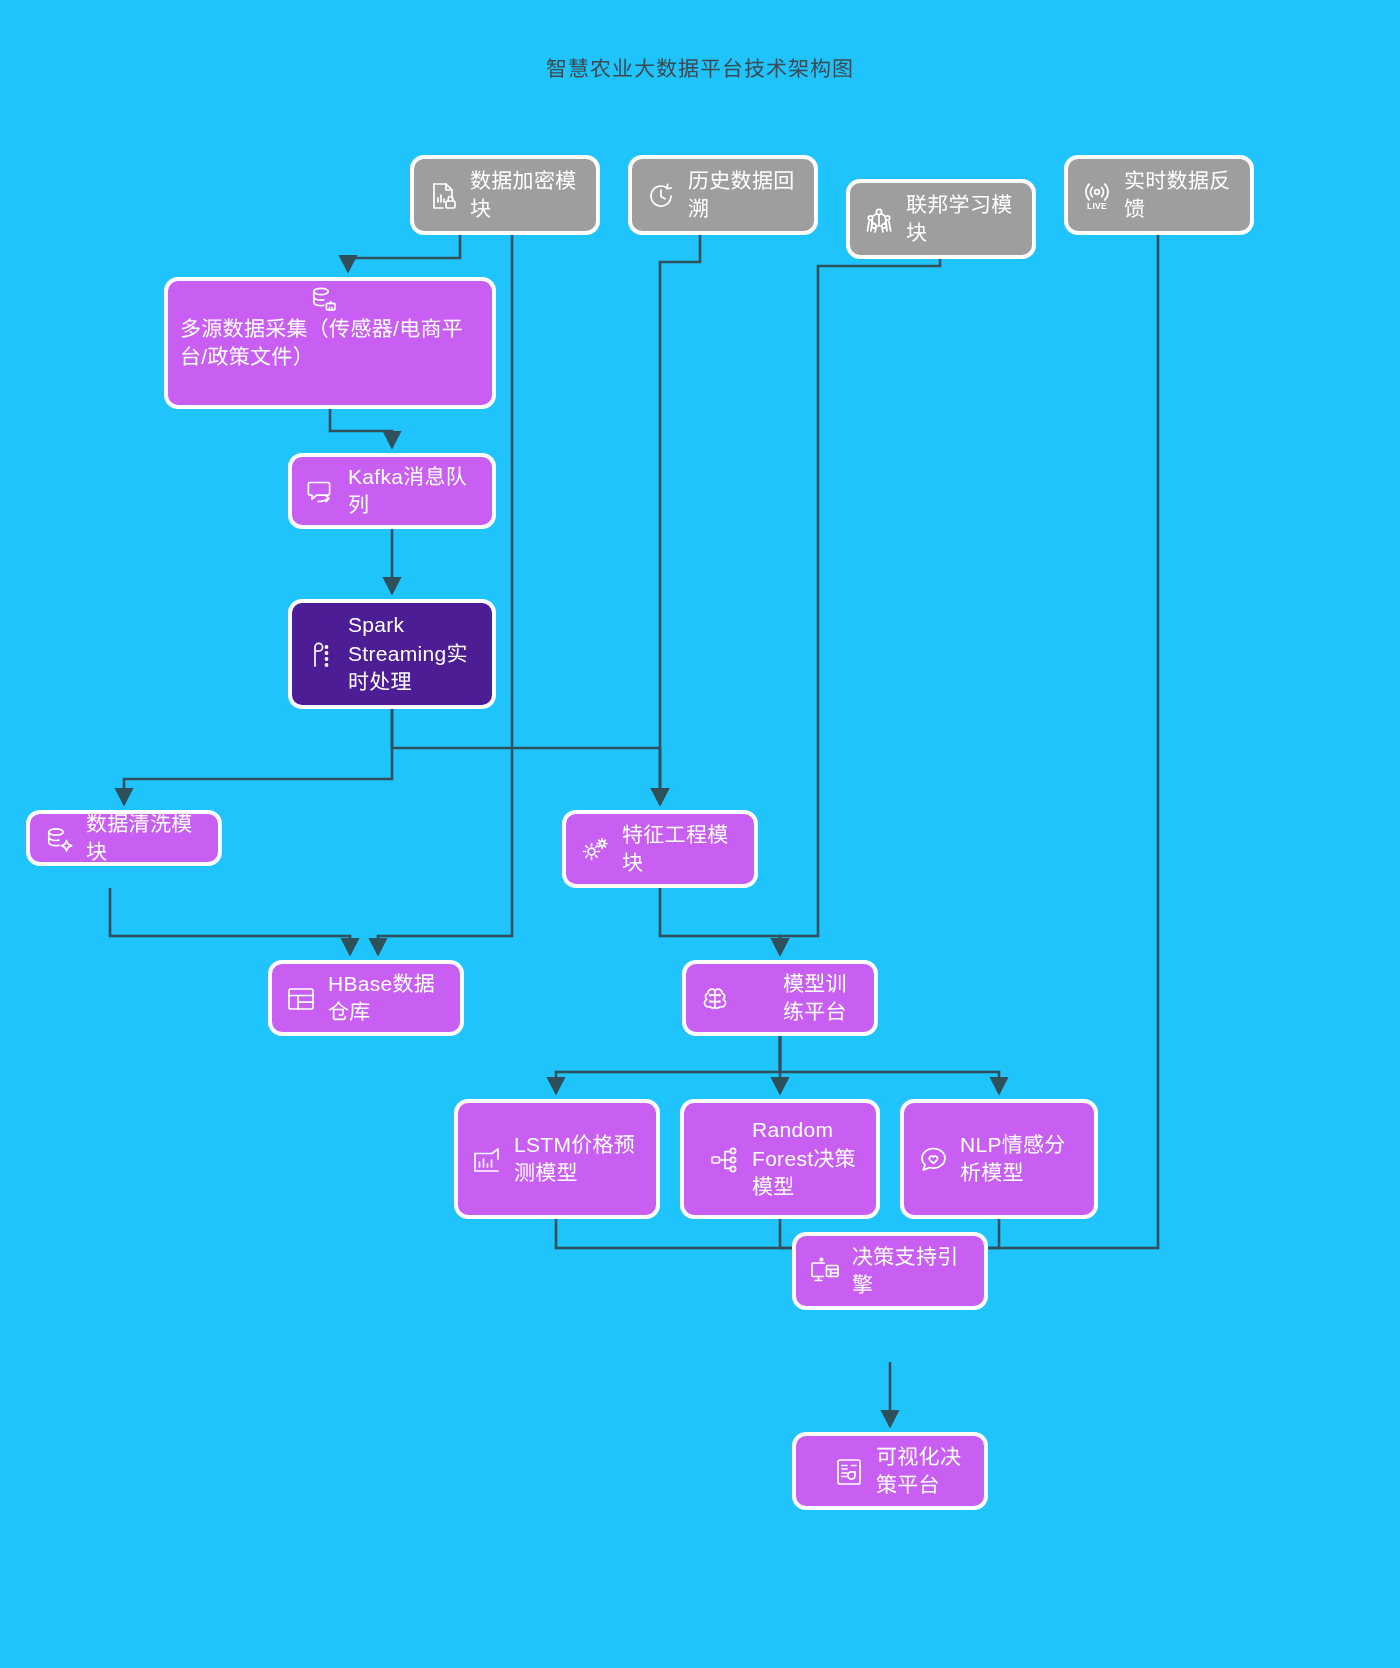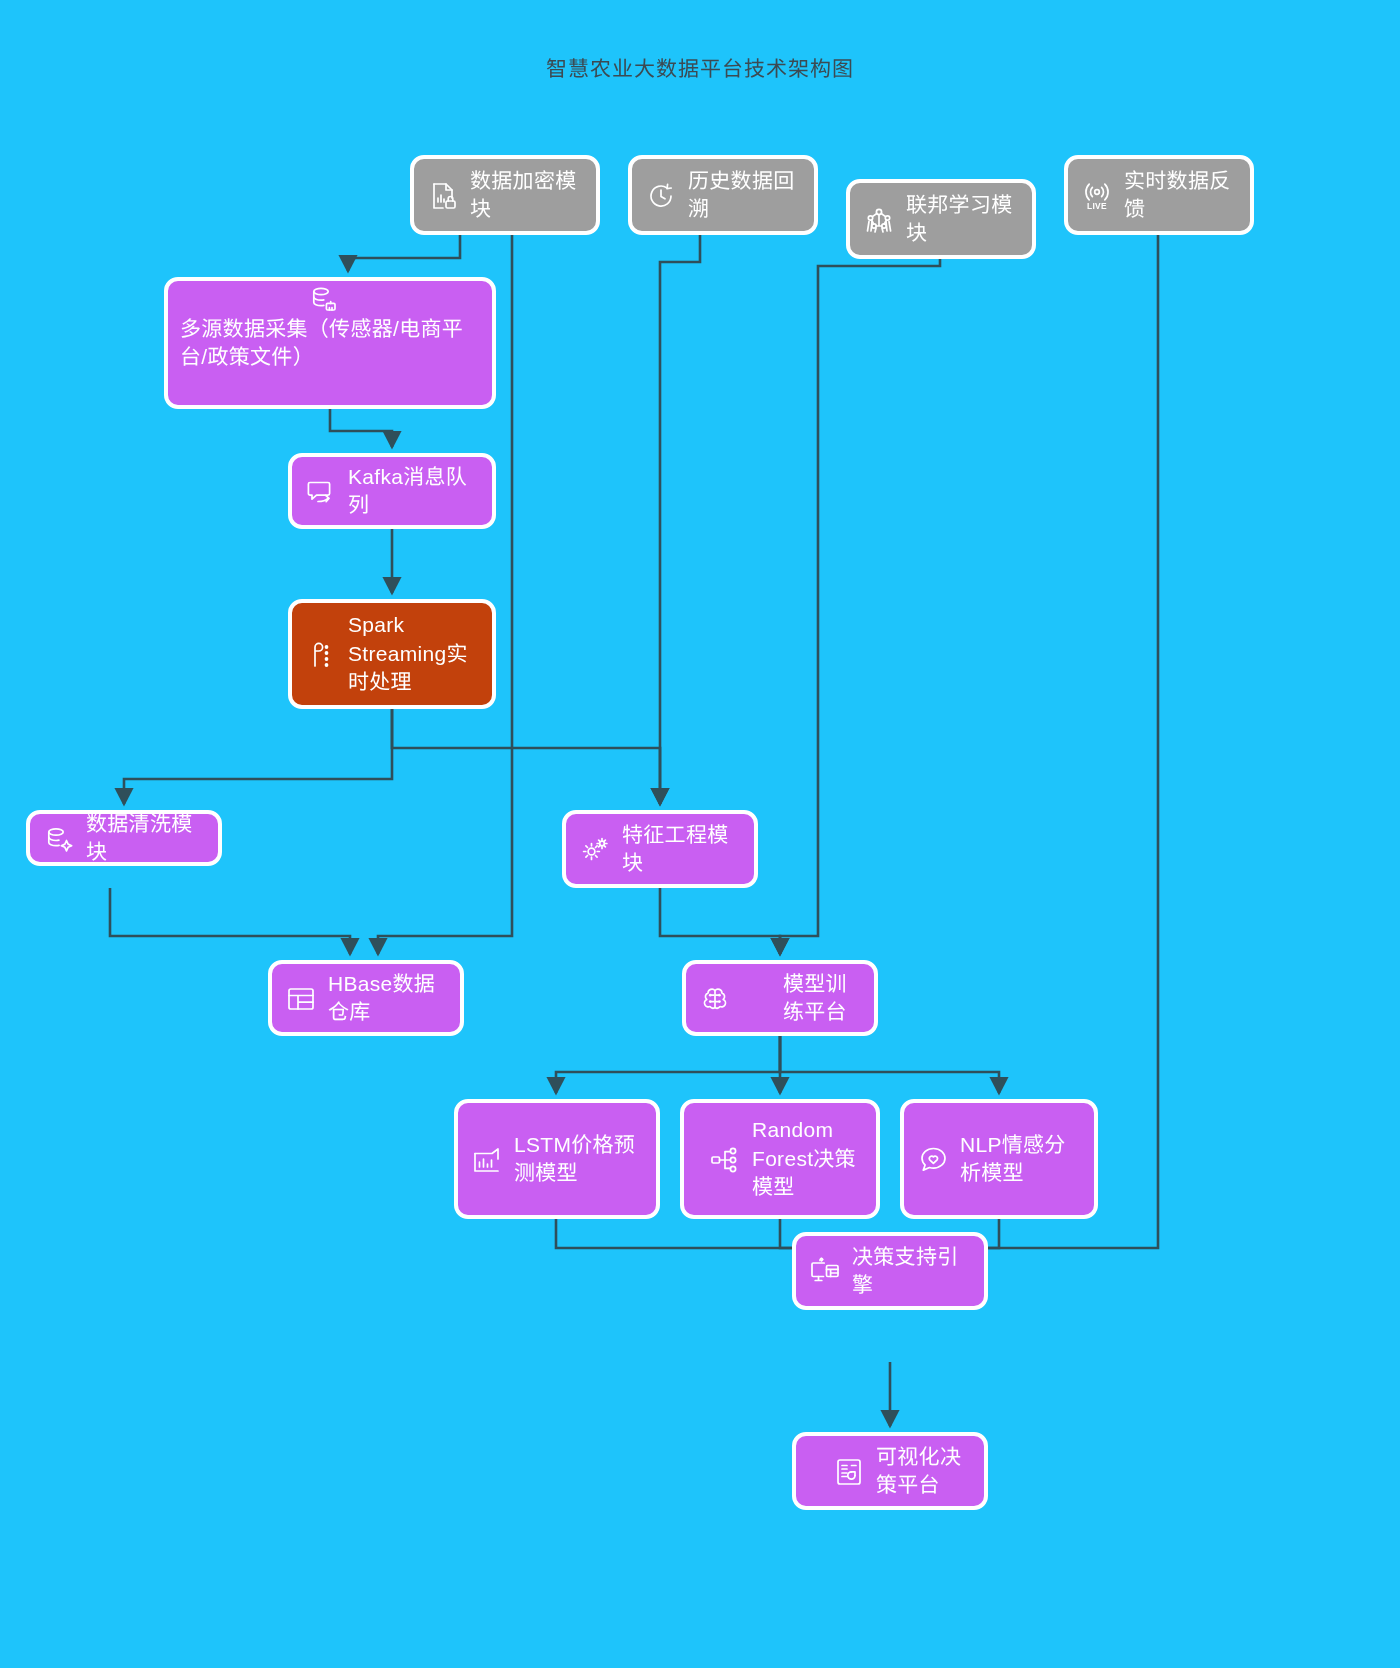--- a/index.html
+++ b/index.html
@@ -193,21 +193,21 @@
       <div class="node purple" style="left: 288px; top: 453px; width: 208px; height: 76px; background: rgb(201, 95, 242); border-color: rgb(255, 255, 255);">
         <span class="ico">
           <svg viewBox="0 0 32 32" width="32" height="32">
             <path stroke="#ffffff" stroke-width="1.7" fill="none" stroke-linecap="round" stroke-linejoin="round" d="M5 6.5h18a1.6 1.6 0 0 1 1.6 1.6v9.4a1.6 1.6 0 0 1-1.6 1.6H11.5L7 23.2v-4.1H5A1.6 1.6 0 0 1 3.4 17.5V8.1A1.6 1.6 0 0 1 5 6.5z"></path>
             <path stroke="#ffffff" stroke-width="1.7" fill="none" stroke-linecap="round" stroke-linejoin="round" d="M13 25.5c3.5 0 7.5-.6 10-3.2"></path>
             <path stroke="#ffffff" stroke-width="1.7" fill="none" stroke-linecap="round" stroke-linejoin="round" d="M20.6 19.4l3.5 2.9-3 3.4"></path>
           </svg>
         </span>
         <span class="lbl">Kafka消息队列</span>
       </div>
-      <div class="node purple" style="left: 288px; top: 599px; width: 208px; height: 110px; background: #c2410c; border-color: rgb(255, 255, 255);">
+      <div class="node purple" style="left: 288px; top: 599px; width: 208px; height: 110px; background: #4c1d95; border-color: rgb(255, 255, 255);">
         <span class="ico">
           <svg viewBox="0 0 32 32" width="32" height="32">
             <path stroke="#ffffff" stroke-width="1.7" fill="none" stroke-linecap="round" stroke-linejoin="round" d="M10 27V8.2a3.8 3.8 0 1 1 3.8 3.8H10"></path>
             <circle cx="21.5" cy="8" r="1.9" fill="#ffffff"></circle>
             <circle cx="21.5" cy="14" r="1.9" fill="#ffffff"></circle>
             <circle cx="21.5" cy="20" r="1.9" fill="#ffffff"></circle>
             <circle cx="21.5" cy="26" r="1.9" fill="#ffffff"></circle>
           </svg>
         </span>
         <span class="lbl">Spark Streaming实时处理</span>

